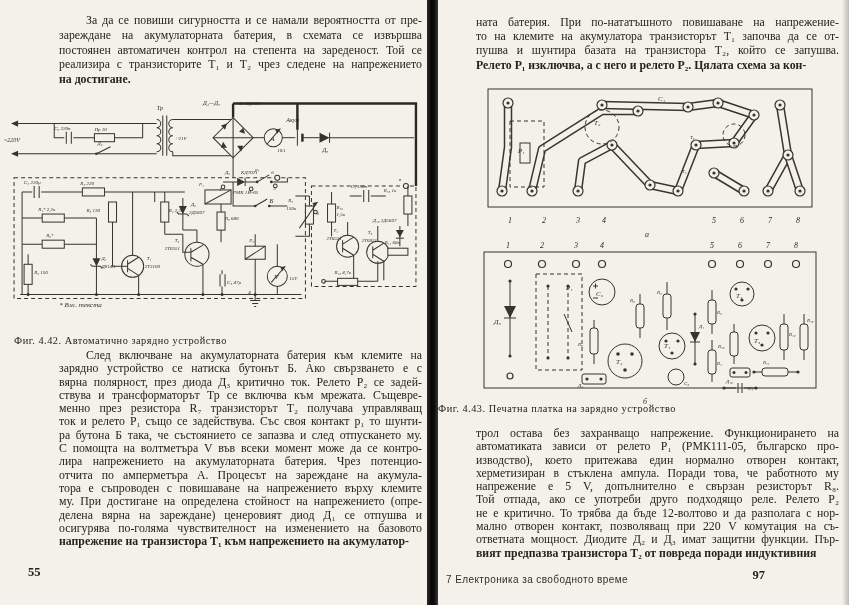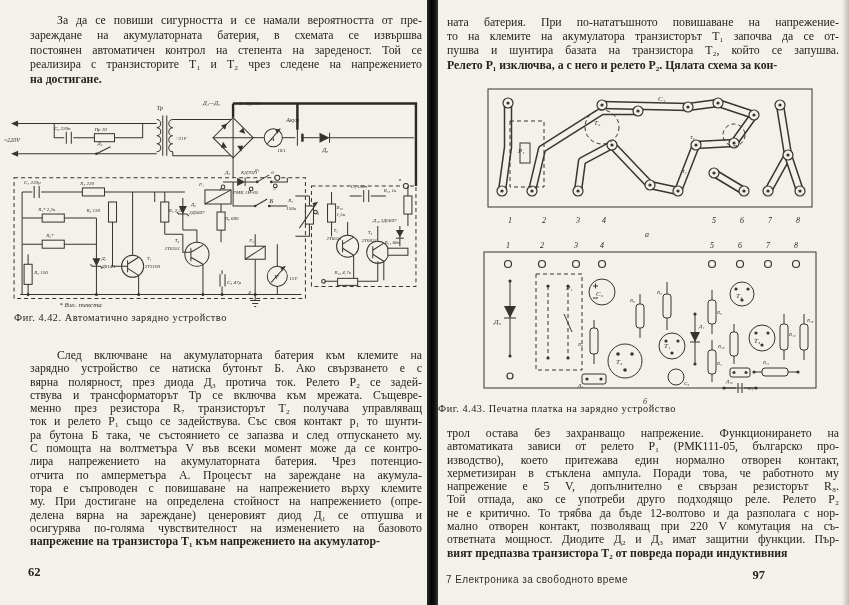--- a/index.html
+++ b/index.html
@@ -10,29 +10,29 @@
     color:#26231d;
   }
   body::after { content:''; position:absolute; right:0; top:0; width:7px; height:100%;
     background:linear-gradient(to right, rgba(0,0,0,0), rgba(90,86,78,.35)); pointer-events:none; }
   .page { position:absolute; top:0; height:605px; }
   .page-left  { left:0; width:428px; }
   .page-right { left:438px; width:341px; }
   .gutter { position:absolute; left:427px; top:0; width:11px; height:605px;
     background:linear-gradient(to right,#2a2a2a,#050505 40%,#111 70%,#3a3a3a); }
   .para { position:absolute; font-size:11.8px; }
-  .tline { text-align:justify; text-align-last:justify; }
+  .tline { text-align:justify; text-align-last:justify;margin-left:29px; }
   .tline-last { text-align-last:left;font-weight:bold; }
   .indent .tline:first-child { text-indent:27px; }
   .p-l1 { left:30px; top:13px;  width:392px; line-height:14.8px; }
   .p-l2 { left:30px; top:349px; width:392px; line-height:13.3px; }
   .p-r1 { left:9px;  top:15px;  width:392px; line-height:14.2px; }
   .p-r2 { left:9px;  top:427px; width:392px; line-height:13.3px; }
   .caption { position:absolute; font-size:10.3px; letter-spacing:.05em; white-space:nowrap; }
-  .cap42 { left:14px; top:312px; }
+  .cap42 { left:14px; top:335px; }
   .cap43 { left:0px; top:403px; width:400px; text-align:left; }
   .pagenum { position:absolute; font-size:12.5px; font-weight:bold; }
   .pn96 { left:28px; top:565px; }
   .pn97 { right:14px; top:568px; }
   .footer-note { position:absolute; left:8px; top:574px; font-size:10px; letter-spacing:.04em;
     font-family:"Liberation Sans","DejaVu Sans",sans-serif; font-weight:normal; color:#33302a; }
   .fig { position:absolute; }
   .fig42 { left:4px;  top:93px;  width:422px; height:224px; }
   .figA  { left:44px; top:86px;  width:340px; height:154px; }
   .figB  { left:42px; top:236px; width:340px; height:172px; }
@@ -251,36 +251,36 @@
           <text x="55" y="213" class="s7">* Вж. текста</text>
         </g>
     </svg>
   </div>
 
   <div class="caption cap42">Фиг. 4.42. Автоматично зарядно устройство</div>
 
   <div class="para p-l2 indent">
       <div class="tline">След включване на акумулаторната батерия към клемите на</div>
       <div class="tline">зарядно устройство се натиска бутонът Б. Ако свързването е с</div>
-      <div class="tline">вярна полярност, през диода Д₃ протича ток. Релето Р₂ се задей-</div>
+      <div class="tline">вярна полярност, през диода Д₃ критично ток. Релето Р₂ се задей-</div>
       <div class="tline">ствува и трансформаторът Тр се включва към мрежата. Същевре-</div>
       <div class="tline">менно през резистора R₇ транзисторът Т₂ получава управляващ</div>
       <div class="tline">ток и релето Р₁ също се задействува. Със своя контакт р₁ то шунти-</div>
       <div class="tline">ра бутона Б така, че състоянието се запазва и след отпускането му.</div>
       <div class="tline">С помощта на волтметъра V във всеки момент може да се контро-</div>
       <div class="tline">лира напрежението на акумулаторната батерия. Чрез потенцио-</div>
       <div class="tline">отчита по амперметъра А. Процесът на зареждане на акумула-</div>
       <div class="tline">тора е съпроводен с повишаване на напрежението върху клемите</div>
       <div class="tline">му. При достигане на определена стойност на напрежението (опре-</div>
       <div class="tline">делена вярна на зареждане) ценеровият диод Д₁ се отпушва и</div>
       <div class="tline">осигурява по-голяма чувствителност на изменението на базовото</div>
       <div class="tline tline-last">напрежение на транзистора Т₁ към напрежението на акумулатор-</div>
     </div>
 
-  <div class="pagenum pn96">62</div>
+  <div class="pagenum pn96">55</div>
 </div>
 
 <div class="gutter"></div>
 
 <div class="page page-right">
 
   <div class="para p-r1">
       <div class="tline">ната батерия. При по-нататъшното повишаване на напрежение-</div>
       <div class="tline">то на клемите на акумулатора транзисторът Т₁ започва да се от-</div>
       <div class="tline">пушва и шунтира базата на транзистора Т₂, който се запушва.</div>

